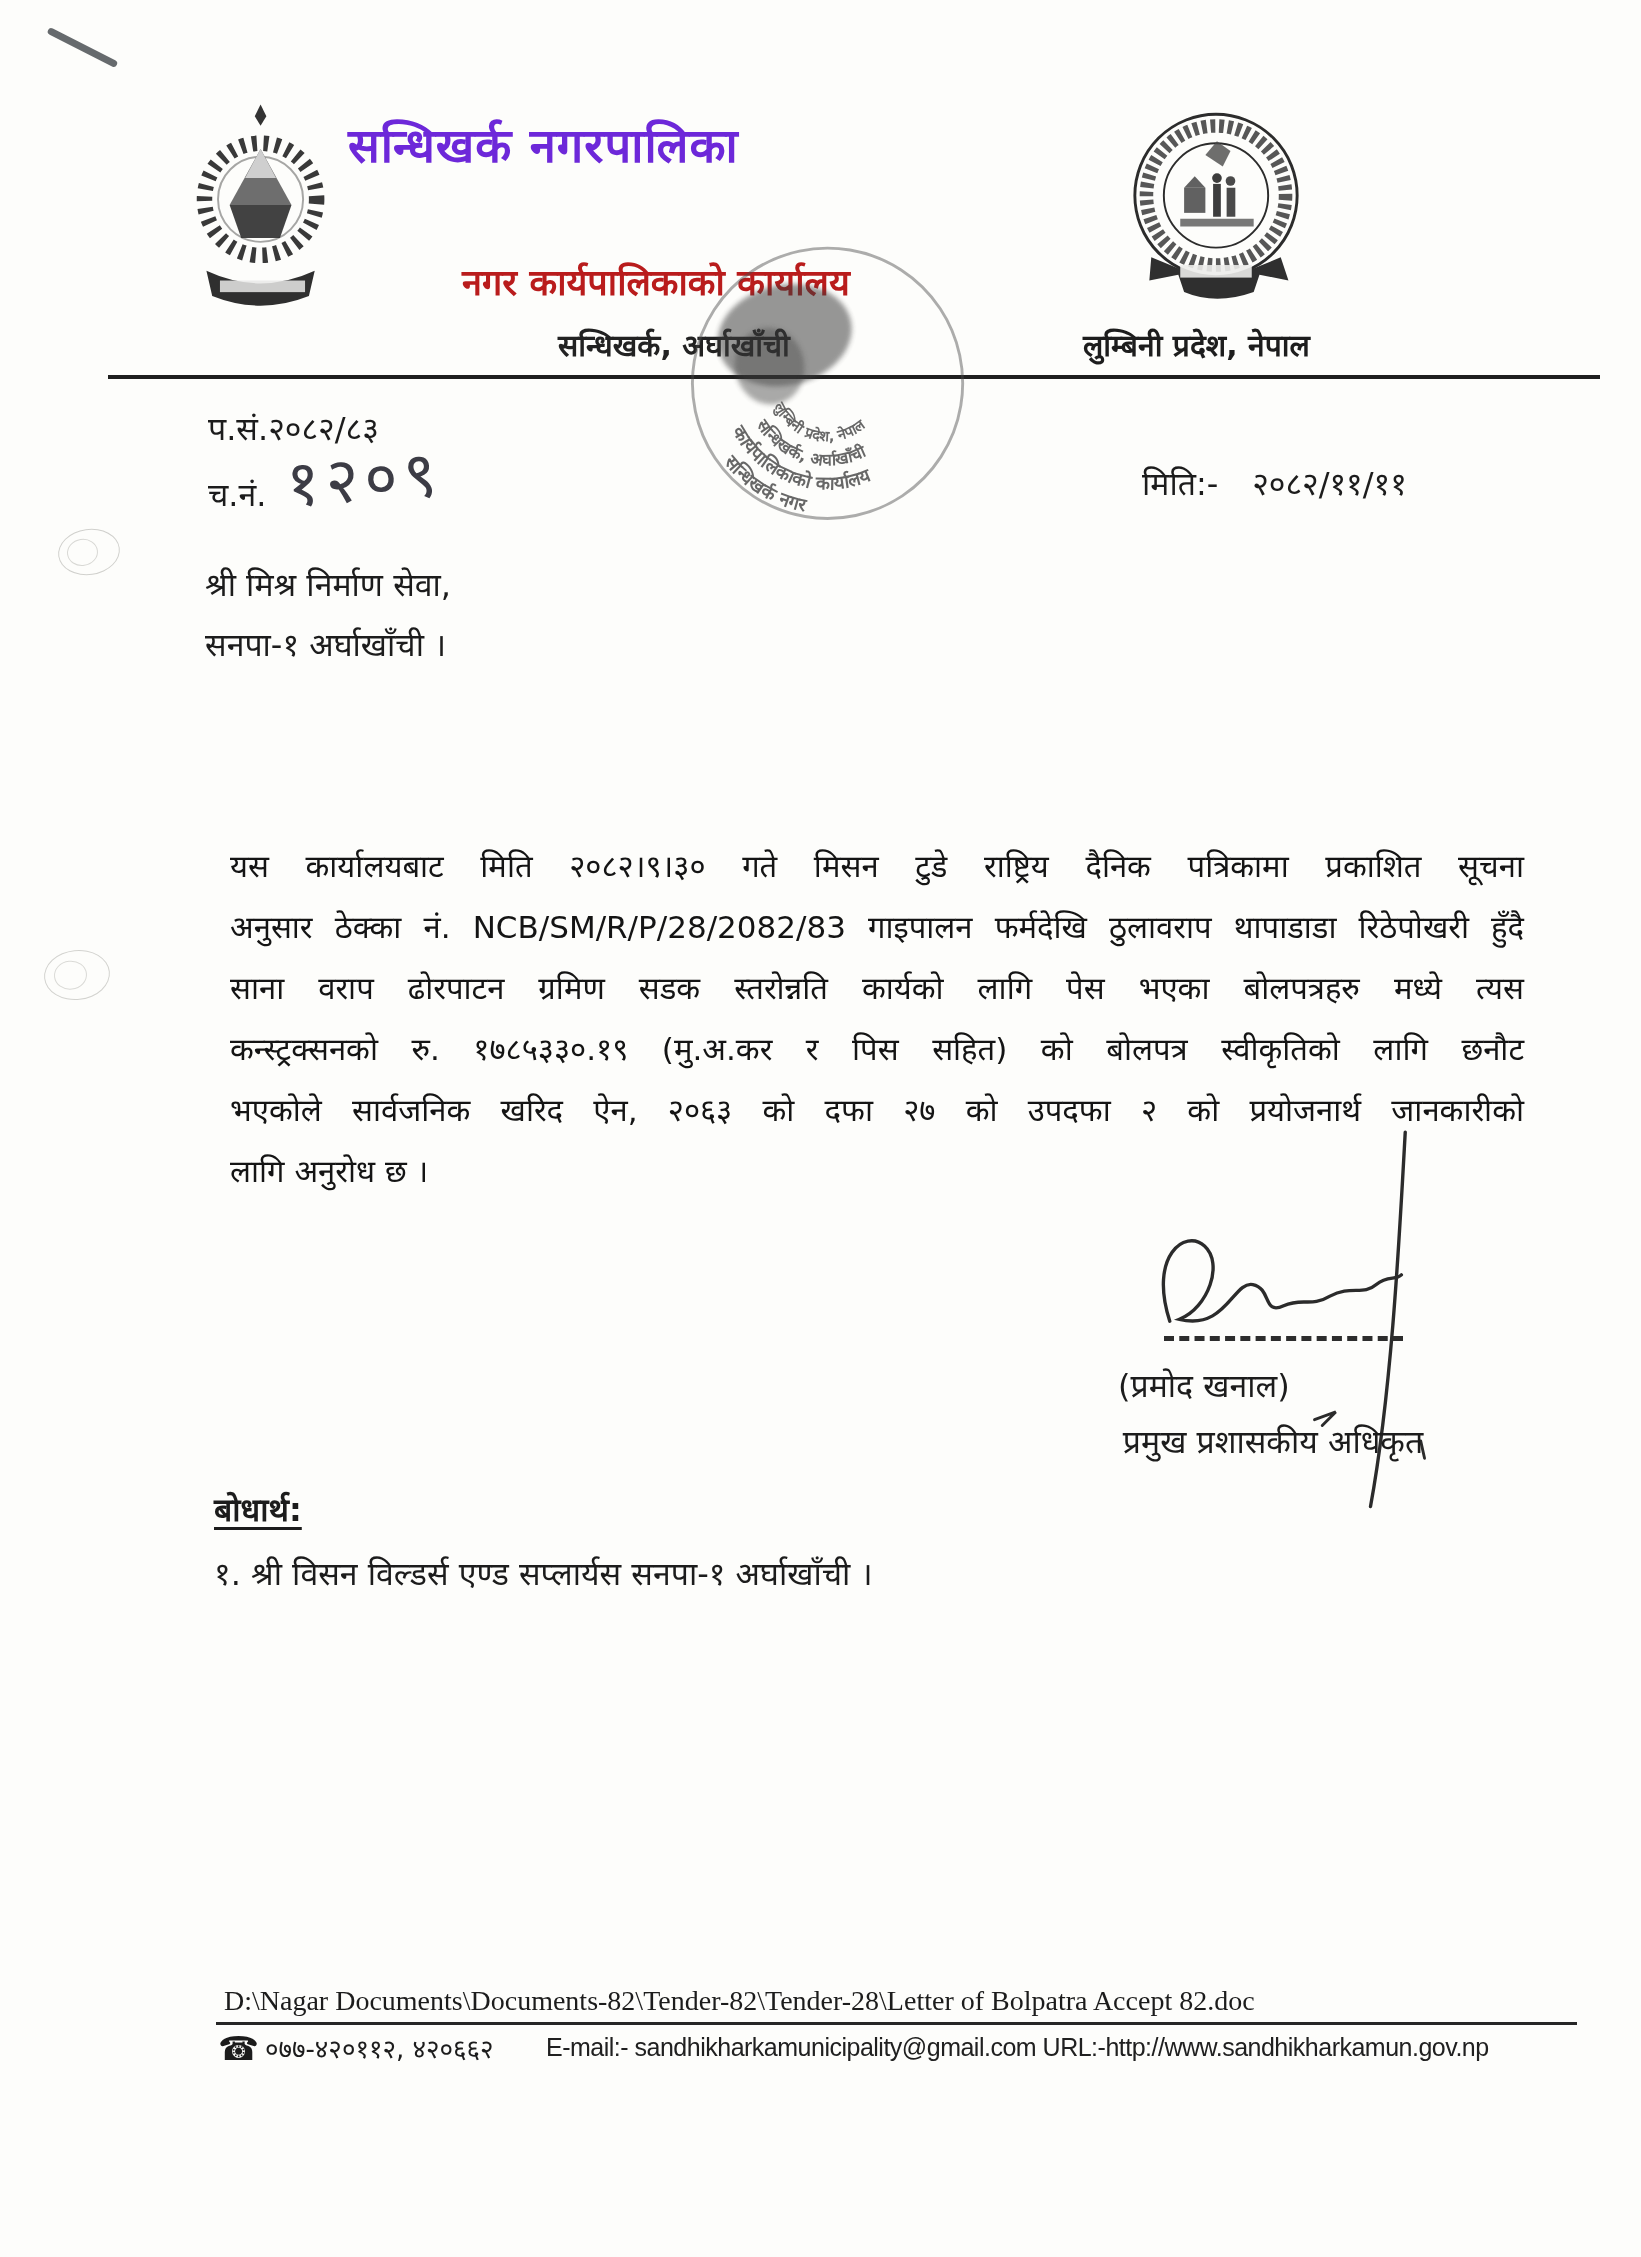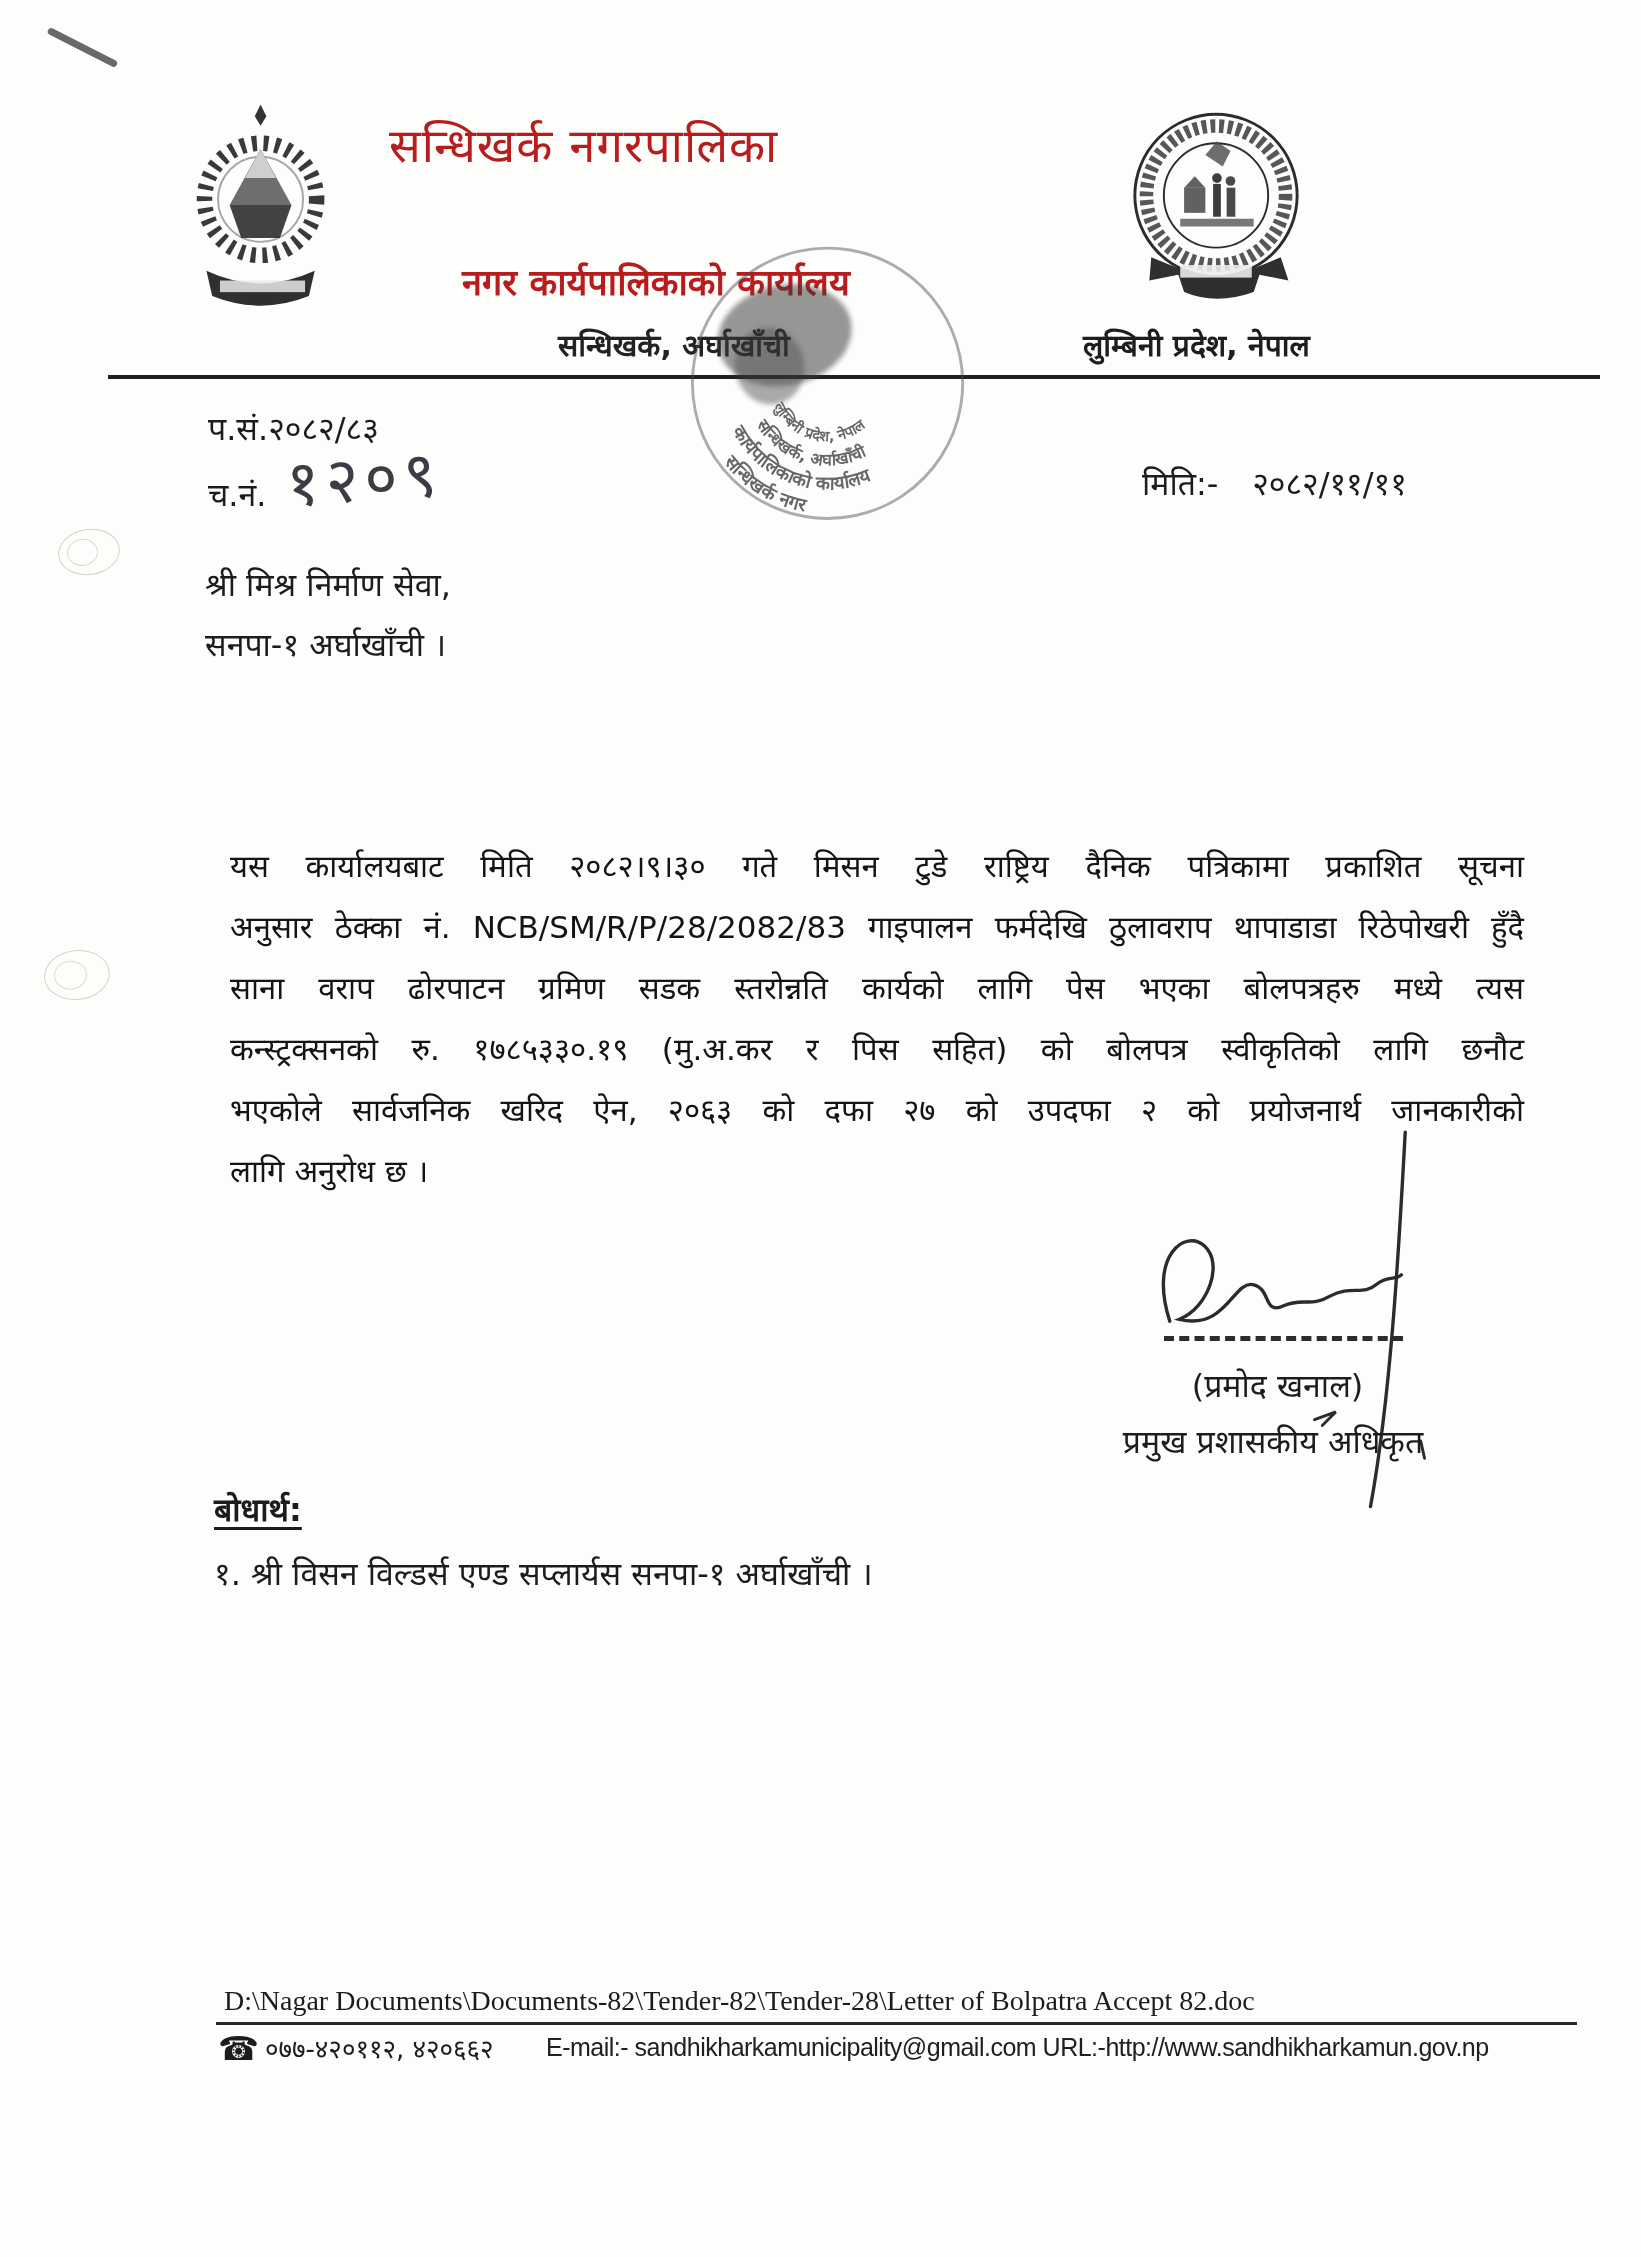--- a/index.html
+++ b/index.html
@@ -7,21 +7,21 @@
     position:relative;
     width:1641px;height:2257px;
     margin:0 auto;
     background:#fdfdfb;
     font-family:"DejaVu Sans","Liberation Sans",sans-serif;
     color:#1c1c1c;
     overflow:hidden;
   }
   .abs{position:absolute;}
   
-  .muni-title{left:348px;top:112px;font-size:47px;font-weight:normal;letter-spacing:1px;color:#b91c1c;margin-left:41px;}
+  .muni-title{left:348px;top:112px;font-size:47px;font-weight:bold;letter-spacing:1px;color:#6d28d9;}
   .office-name{left:462px;top:257px;font-size:36px;font-weight:bold;color:#b91c1c;}
   .office-location{left:558px;top:324px;font-size:30px;font-weight:bold;color:#222;}
   .province{left:1083px;top:324px;font-size:30px;font-weight:bold;color:#1d1d1d;}
   .header-rule{left:108px;top:375px;width:1492px;height:3.9px;background:#1f1f1f;}
   
   .ref-patra{left:208px;top:406px;font-size:32px;}
   .ref-chalani{left:208px;top:472px;font-size:32px;}
   .chalani-number{
     left:286px;top:433px;font-size:64px;color:#3c3c45;
     transform:rotate(-4deg);letter-spacing:5.8px;font-weight:400;
@@ -33,21 +33,21 @@
   
   .subject{left:478px;top:708px;font-size:32px;font-weight:500;}
   .subject .gap{display:inline-block;width:17.4px;}
   
   .body-block{left:230px;top:836px;width:1294px;font-size:31px;line-height:61px;color:#141414;}
   .body-line{text-align:justify;text-align-last:justify;height:61px;white-space:nowrap;}
   .body-line.last{text-align-last:left;}
   
   .sig-svg{left:1081px;top:1101px;}
   .sig-dashes{left:1164px;top:1336px;width:239px;border-top:5.8px dashed #2d2d2d;height:0;}
-  .sig-name{left:1118px;top:1363px;width:319px;text-align:center;font-size:32px;}
+  .sig-name{left:1118px;top:1363px;width:319px;text-align:left;font-size:32px;}
   .sig-title{left:1070px;top:1419px;width:406px;text-align:center;font-size:32px;}
   
   .cc-heading{left:214px;top:1487px;font-size:32px;font-weight:bold;text-decoration:underline;text-underline-offset:5.8px;}
   .cc-item{left:214px;top:1551px;font-size:32px;}
   
   .footer-path{left:224px;top:1985px;font-size:28px;font-family:"Liberation Serif","DejaVu Serif",serif;text-underline-offset:4.8px;}
   .footer-rule{left:216px;top:2022px;width:1361px;height:2.9px;background:#262626;}
   .footer-phone{left:218px;top:2030px;font-size:26px;display:flex;align-items:center;gap:5.8px;}
   .footer-phone .ph-icon{font-size:33px;line-height:1;}
   .footer-email{left:546px;top:2033px;font-size:25px;font-family:"Liberation Sans",sans-serif;letter-spacing:-0.5px;color:#202020;}

